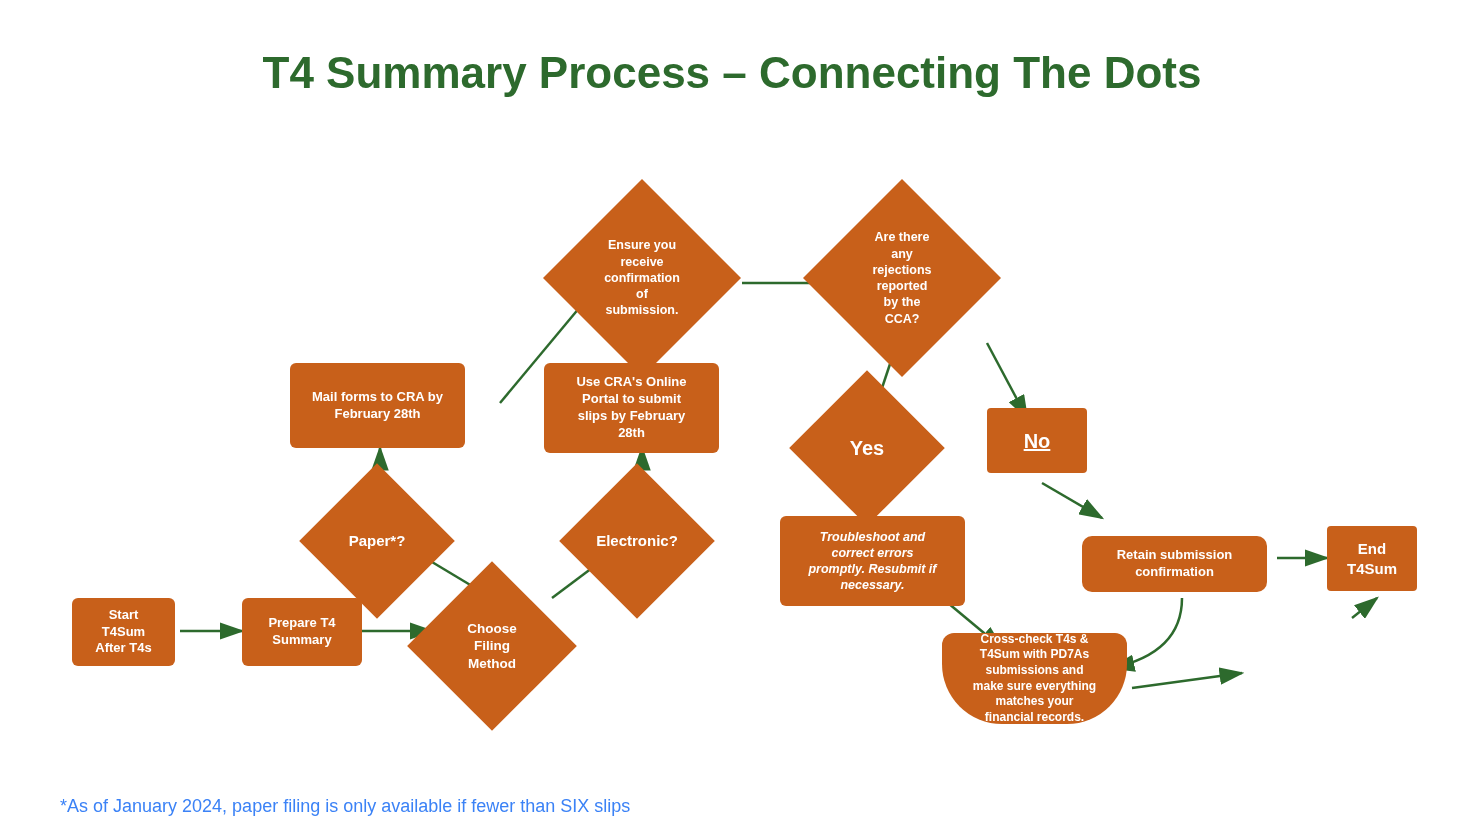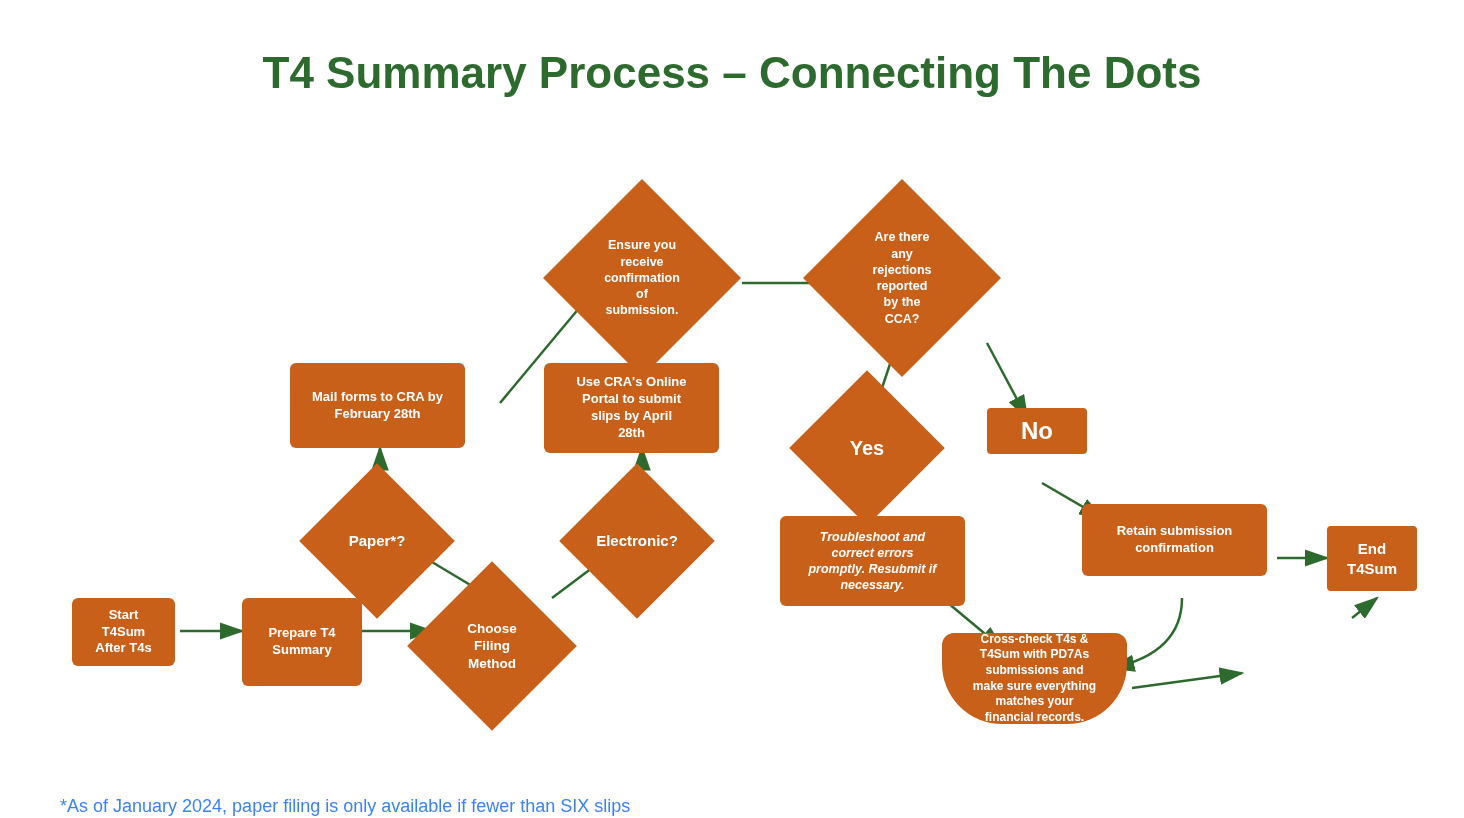--- a/index.html
+++ b/index.html
@@ -142,21 +142,21 @@
 
       <line x1="458" y1="295" x2="558" y2="175" stroke="#2d6a2d" stroke-width="2.5" marker-end="url(#arrowhead)"></line>
     </svg>
 
     <div class="box rect orange" style="left:30px; top:490px; width:103px; height:68px; font-size:13px;">
       <span style="white-space:pre-line;">Start
 T4Sum
 After T4s</span>
     </div>
 
-    <div class="box rect orange" style="left:200px; top:490px; width:120px; height:88px; font-size:13px;">
+    <div class="box rect orange" style="left:200px; top:490px; width:120px; height:68px; font-size:13px;">
       <span style="white-space:pre-line;">Prepare T4
 Summary</span>
     </div>
 
     <div class="box diamond orange" style="left:390px; top:478px; width:120px; height:120px;">
       <div class="diamond-inner">
         <span style="white-space:pre-line;">Choose
 Filing
 Method</span>
       </div>
@@ -175,21 +175,21 @@
     </div>
 
     <div class="box rect orange" style="left:248px; top:255px; width:175px; height:85px; font-size:13px;">
       <span style="white-space:pre-line;">Mail forms to CRA by
 February 28th</span>
     </div>
 
     <div class="box rect orange" style="left:502px; top:255px; width:175px; height:90px; font-size:13px;">
       <span style="white-space:pre-line;">Use CRA's Online
 Portal to submit
-slips by April
+slips by February
 28th</span>
     </div>
 
     <div class="box diamond orange" style="left:530px; top:100px; width:140px; height:140px;">
       <div class="diamond-inner" style="font-size:12.5px;">
         <span style="white-space:pre-line;">Ensure you
 receive
 confirmation
 of
 submission.</span>
@@ -206,32 +206,32 @@
 CCA?</span>
       </div>
     </div>
 
     <div class="box diamond orange" style="left:770px; top:285px; width:110px; height:110px;">
       <div class="diamond-inner" style="font-size:20px; font-weight:800;">
         <span>Yes</span>
       </div>
     </div>
 
-    <div class="box rect orange" style="left:945px; top:300px; width:100px; height:46px; font-size:24px; font-weight:800; border-radius:4px;">
+    <div class="box rect orange" style="left:945px; top:300px; width:100px; height:65px; font-size:20px; font-weight:800; border-radius:4px;text-decoration:underline;">
       <span>No</span>
     </div>
 
     <div class="box rect orange" style="left:738px; top:408px; width:185px; height:90px; font-size:12.5px;font-style:italic;">
       <span style="white-space:pre-line;">Troubleshoot and
 correct errors
 promptly. Resubmit if
 necessary.</span>
     </div>
 
-    <div class="box rect orange" style="left:1040px; top:396px; width:185px; height:72px; font-size:13px;">
+    <div class="box rect orange" style="left:1040px; top:428px; width:185px; height:56px; font-size:13px;border-radius:10px;">
       <span style="white-space:pre-line;">Retain submission
 confirmation</span>
     </div>
 
     <div class="box rect orange" style="left:1285px; top:418px; width:90px; height:65px; font-size:15px; font-weight:800; border-radius:4px;">
       <span style="white-space:pre-line;">End
 T4Sum</span>
     </div>
 
     <div class="box rect orange" style="left:900px; top:525px; width:185px; height:91px; font-size:12px; border-radius: 12px 12px 80px 80px; border-bottom-left-radius:60px; border-bottom-right-radius:60px;">

